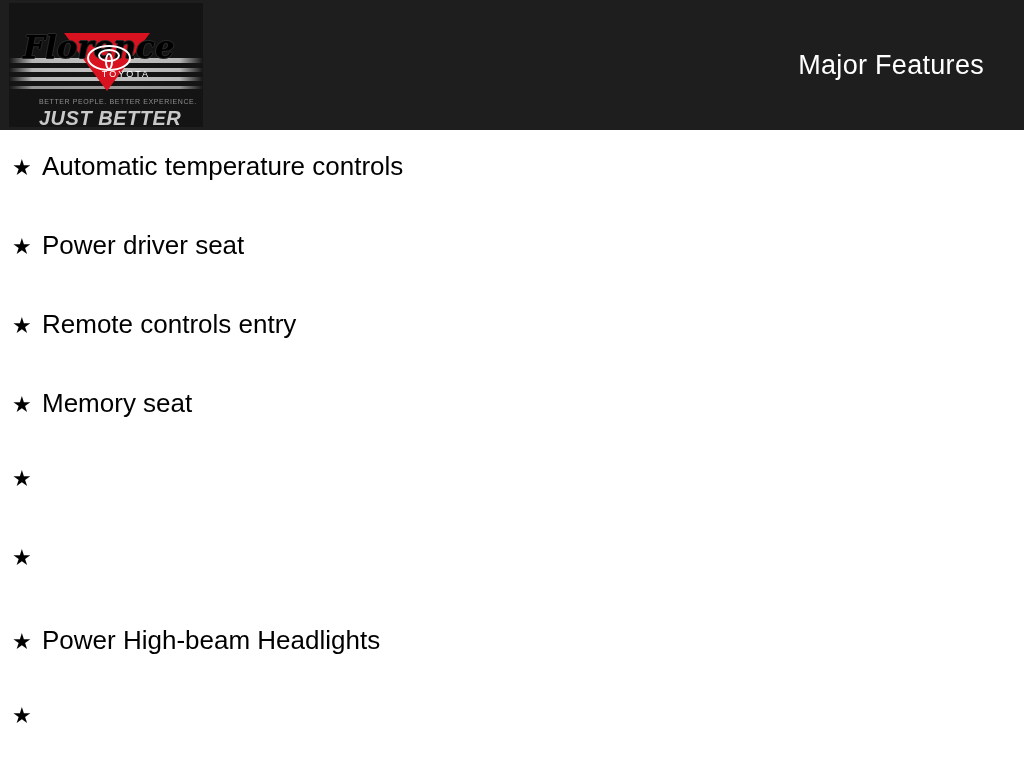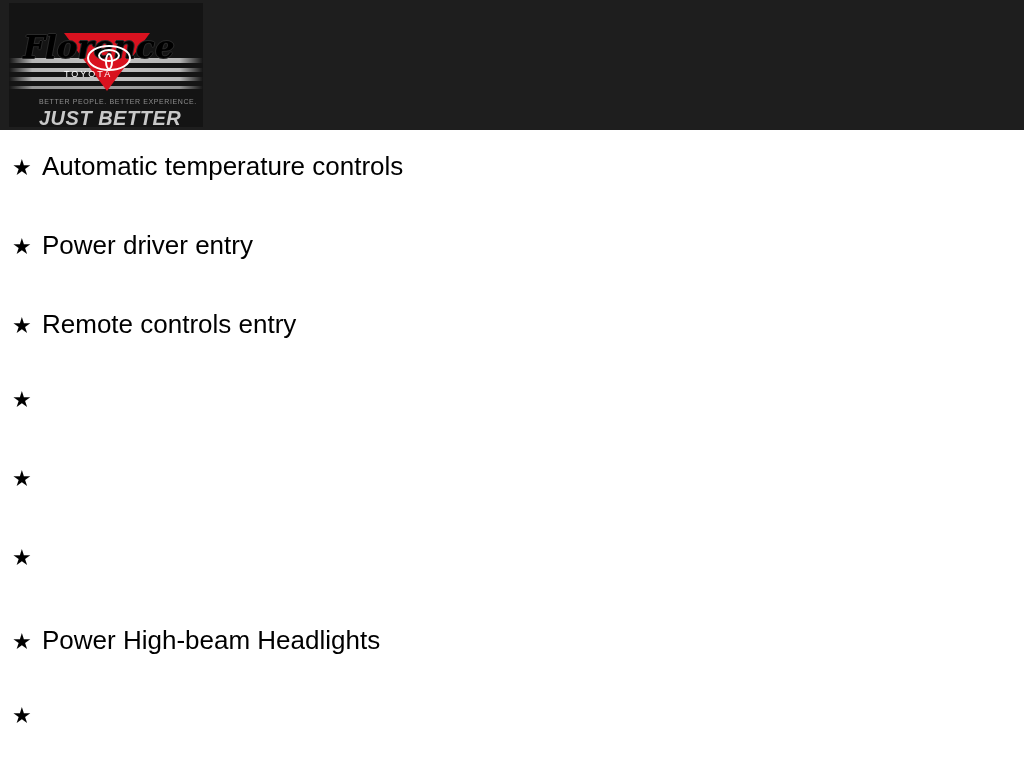--- a/index.html
+++ b/index.html
@@ -132,21 +132,21 @@
     height: 13px;
     border: 2px solid #ffffff;
     border-radius: 50%;
   }
 
   .toyota-word {
     position: absolute;
     left: 55px;
     top: 66px;
     width: 86px;
-    text-align: left;
+    text-align: right;
     color: #ffffff;
     font-size: 9px;
     letter-spacing: 2px;
     z-index: 6;
   }
 
   .tagline-small {
     position: absolute;
     left: 30px;
     top: 95px;
@@ -217,41 +217,43 @@
       <div class="emblem"></div>
       <div class="toyota-oval"></div>
       <div class="toyota-word">TOYOTA</div>
 
       <div class="logo-script">Florence</div>
 
       <div class="tagline-small">BETTER PEOPLE. BETTER EXPERIENCE.</div>
       <div class="tagline-big">JUST BETTER</div>
     </div>
 
+    <div class="header-title">Major Features</div>
   </div>
 
   <div class="features">
 
     <div class="feature-row">
       <span class="bullet">★</span>
       <span class="feature-text">Automatic temperature controls</span>
     </div>
 
     <div class="feature-row">
       <span class="bullet">★</span>
-      <span class="feature-text">Power driver entry</span>
+      <span class="feature-text">Power driver seat</span>
     </div>
 
     <div class="feature-row">
       <span class="bullet">★</span>
       <span class="feature-text">Remote controls entry</span>
     </div>
 
     <div class="feature-row">
       <span class="bullet">★</span>
+      <span class="feature-text">Memory seat</span>
     </div>
 
     <div class="feature-row">
       <span class="bullet">★</span>
     </div>
 
     <div class="feature-row">
       <span class="bullet">★</span>
     </div>
 

